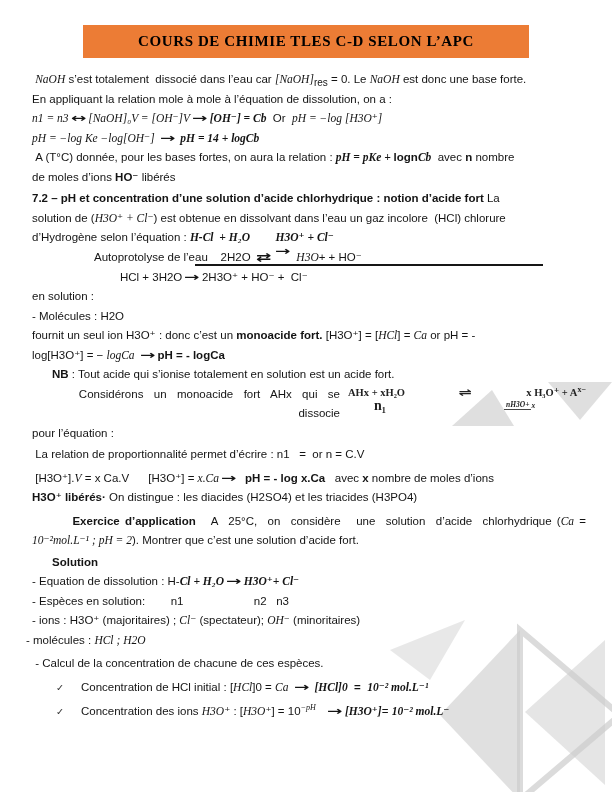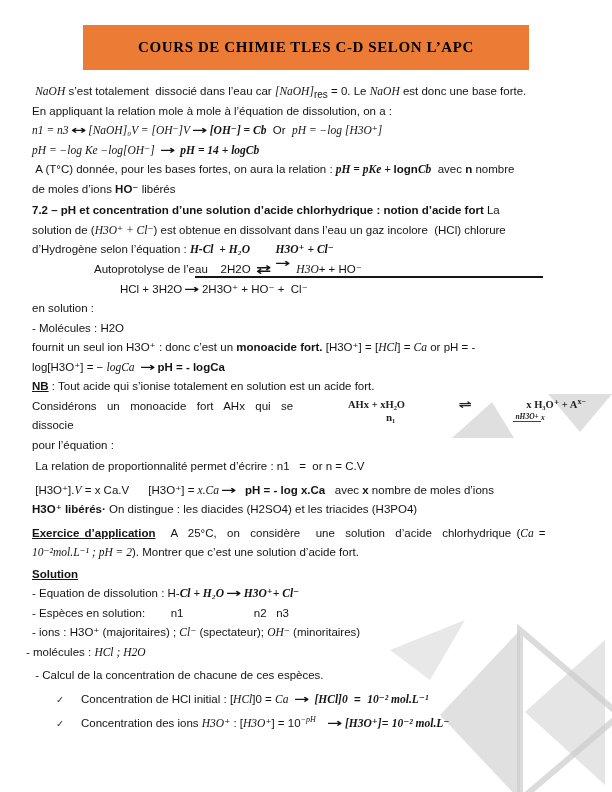--- a/index.html
+++ b/index.html
@@ -1,47 +1,47 @@
 <!DOCTYPE html>
 <html><head>
 <meta charset="utf-8">
 <style>
   html,body{margin:0;padding:0;background:#fff;}
   .page{position:relative;width:612px;height:792px;background:#ffffff;overflow:hidden;
         font-family:"Liberation Sans","DejaVu Sans",sans-serif;color:#141414;}
-  .banner{margin:25px auto 10px auto;width:446px;height:45px;background:#EC7C35;
+  .banner{margin:25px auto 10px auto;width:446px;height:33px;background:#EC7C35;
           display:flex;align-items:center;justify-content:center;}
   .banner span{font-family:"Liberation Serif","DejaVu Serif",serif;font-weight:bold;
           font-size:15px;letter-spacing:.6px;color:#000;}
   .doc{position:relative;z-index:1;padding:2px 26px 0 32px;}
   .line{white-space:pre-wrap;font-size:11.5px;line-height:19.5px;min-height:19.5px;}
   .i{font-family:"Liberation Serif","DejaVu Serif",serif;font-style:italic;}
   .b{font-weight:bold;}
   .bi{font-family:"Liberation Serif","DejaVu Serif",serif;font-style:italic;font-weight:bold;margin-top:20px;}
-  .u{text-decoration:underline;}
+  .u{margin-left:20px;}
   .sup{vertical-align:super;font-size:8px;line-height:0;}
   .sub{vertical-align:sub;font-size:10px;line-height:0;}
   .ar{display:inline-block;font-family:"DejaVu Sans",sans-serif;transform:scaleX(1.6);
       margin:0 5px;font-weight:bold;}
   .arup{position:relative;top:-6px;}
   .chk{margin-left:24px;margin-right:17px;font-size:9.5px;color:#3a3a3a;font-family:"DejaVu Sans",sans-serif;}
   .mt2{margin-top:2px;} .mt4{margin-top:4px;} .mt6{margin-top:5px;}
-  .ws2{word-spacing:2px;} .ws3{word-spacing:3px;}
+  .ws2{word-spacing:2px;text-align:right;} .ws3{word-spacing:3px;}
   .outd{margin-left:-6px;}
   .ind-auto{padding-left:62px;}
   .ind-autob{padding-left:88px;}
   .sumrule{height:1.5px;background:#161616;width:348px;margin:-3px 0 2px 163px;}
   
   .ahx{float:right;width:238px;position:relative;margin:1px 0 2px 8px;
        font-family:"Liberation Serif","DejaVu Serif",serif;font-weight:bold;font-size:10.5px;
        line-height:13px;color:#222;}
   .ahx .r1{display:flex;justify-content:space-between;align-items:center;position:relative;z-index:1;}
   .ahx .r2{display:flex;position:relative;z-index:1;}
   .ahx .eqar{font-family:"DejaVu Sans",sans-serif;display:inline-block;transform:scaleX(1.5);}
-  .ahx .n1{margin-left:38px;font-size:11px;}
+  .ahx .n1{margin-left:26px;font-size:14px;}
   .frac{margin-left:118px;display:inline-flex;flex-direction:row;align-items:center;
         font-size:7.5px;line-height:9px;font-style:italic;}
   .frac .num{border-bottom:1px solid #444;padding:0 2px;}
   .wm{position:absolute;z-index:0;}
   .wm svg{display:block;}
 </style>
 </head>
 <body>
 
 <div class="page">

